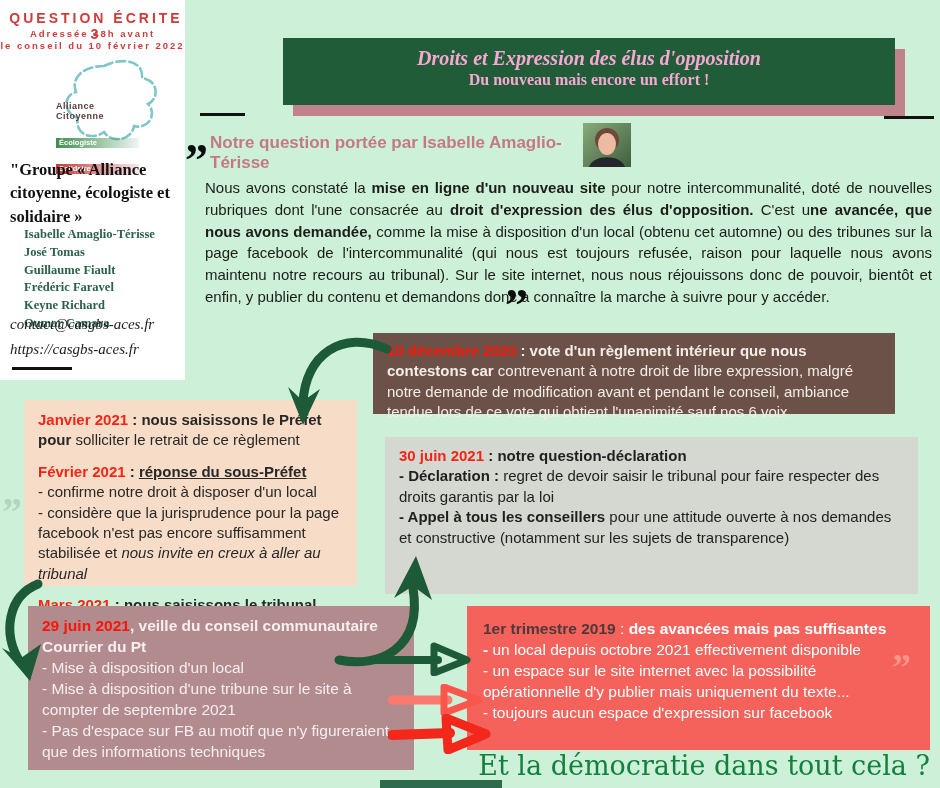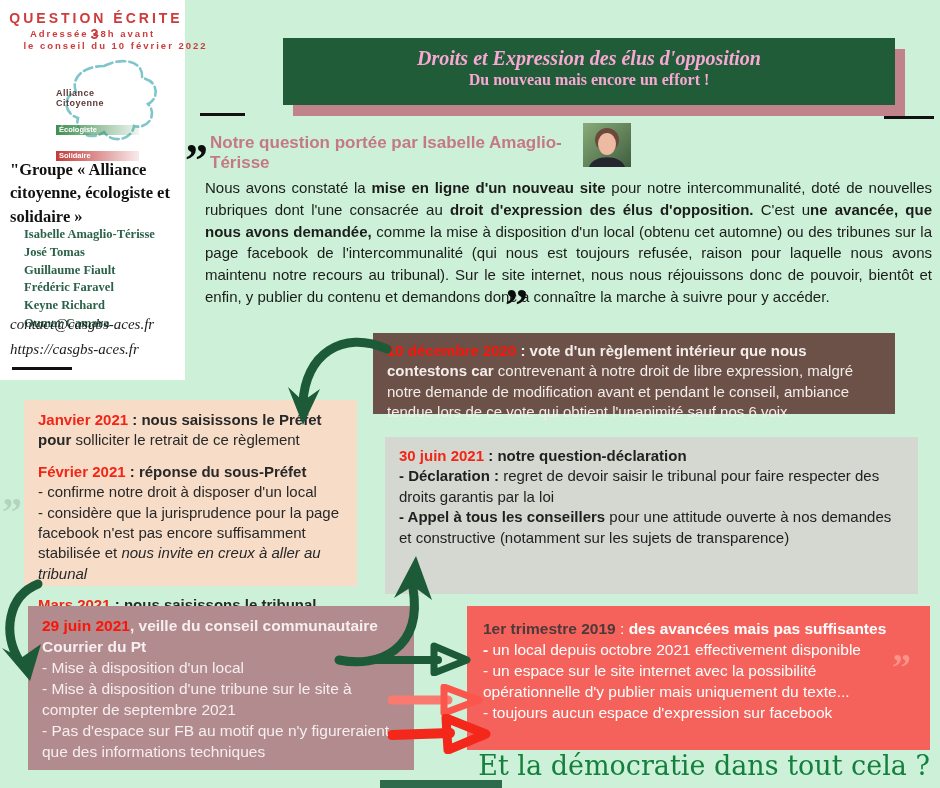--- a/index.html
+++ b/index.html
@@ -7,21 +7,21 @@
          background:#ccf1d8;font-family:"Liberation Sans",sans-serif;}
   .abs{position:absolute;}
 
   
   .sidebar{left:0;top:0;width:185px;height:380px;background:#ffffff;z-index:2;}
   .kicker{left:8px;top:10px;width:176px;text-align:center;color:#cf3b3b;
           font-weight:bold;font-size:14px;letter-spacing:3px;}
   .kicker-sub{left:0;width:185px;text-align:center;color:#cf3b3b;
           font-weight:bold;font-size:9.5px;letter-spacing:2px;}
   .logo-box{left:46px;top:52px;width:120px;height:104px;}
-  .logo-words{position:absolute;left:10px;top:36px;line-height:1.15;}
+  .logo-words{position:absolute;left:10px;top:49px;line-height:1.15;}
   .logo-word{font-size:9px;font-weight:bold;color:#5d3a3a;letter-spacing:.5px;}
   .logo-bar{width:80px;height:10px;font-size:7.5px;color:#fff;font-weight:bold;
             line-height:10px;padding-left:3px;margin-top:16px;}
   .logo-bar.green{background:linear-gradient(to right,#3f8f4f,rgba(63,143,79,.08));}
   .logo-bar.red{background:linear-gradient(to right,#c23b3b,rgba(194,59,59,.1));}
   .group-title{left:10px;top:158px;width:168px;font-family:"Liberation Serif",serif;
           font-weight:bold;font-size:16.5px;line-height:1.42;color:#111;}
   .members{left:24px;top:226px;width:150px;font-family:"Liberation Serif",serif;
           font-weight:bold;font-size:12.5px;line-height:1.42;color:#2a6149;}
   .contact{left:10px;top:312px;width:175px;font-family:"Liberation Serif",serif;
@@ -72,21 +72,21 @@
   svg{display:block;}
 </style>
 </head>
 <body>
 
 <div class="stage">
 
   <div class="abs sidebar">
     <div class="abs kicker">QUESTION ÉCRITE 3</div>
     <div class="abs kicker-sub" style="top:28px;">Adressée 48h avant</div>
-    <div class="abs kicker-sub" style="top:40px;padding-left:23px;">le conseil du 10 février 2022</div>
+    <div class="abs kicker-sub" style="top:40px;">le conseil du 10 février 2022</div>
 
     <div class="abs logo-box">
       <svg width="120" height="104" viewBox="0 0 120 104">
         <path d="M 58 14 C 78 4 98 10 96 26 C 112 28 114 46 102 52 C 112 62 102 78 88 74 C 86 88 66 92 58 80 C 44 90 28 80 32 66 C 18 62 16 44 30 40 C 24 24 40 14 58 14 Z" fill="none" stroke="#7fc6cb" stroke-width="2.6" stroke-dasharray="9 4" stroke-linecap="round"></path>
       </svg>
       <div class="logo-words">
         <div class="logo-word">Alliance</div>
         <div class="logo-word">Citoyenne</div>
         <div class="logo-bar green">Écologiste</div>
         <div class="logo-bar red">Solidaire</div>
@@ -134,21 +134,21 @@
     </svg>
   </div>
   <div class="abs quote q-open">”</div>
   <div class="abs para"><span>Nous avons constaté la </span><span style="font-weight: bold;">mise en ligne d'un nouveau site</span><span> pour notre intercommunalité, doté de nouvelles rubriques dont l'une consacrée au </span><span style="font-weight: bold;">droit d'expression des élus d'opposition.</span><span> C'est u</span><span style="font-weight: bold;">ne avancée, que nous avons demandée,</span><span> comme la mise à disposition d'un local (obtenu cet automne) ou des tribunes sur la page facebook de l'intercommunalité (qui nous est toujours refusée, raison pour laquelle nous avons maintenu notre recours au tribunal). Sur le site internet, nous nous réjouissons donc de pouvoir, bientôt et enfin, y publier du contenu et demandons donc à connaître la marche à suivre pour y accéder.</span></div>
   <div class="abs quote q-close">”</div>
 
   <div class="abs box box-brown"><span style="font-weight: bold; color: rgb(251, 20, 8);">10 décembre 2020</span><span style="font-weight: bold;"> : </span><span style="font-weight: bold;">vote d'un règlement intérieur que nous contestons car</span><span> contrevenant à notre droit de libre expression, malgré notre demande de modification avant et pendant le conseil, ambiance tendue lors de ce vote qui obtient l'unanimité sauf nos 6 voix</span></div>
 
   <div class="abs box box-pink">
     <p><span style="font-weight: bold; color: rgb(243, 37, 22);">Janvier 2021</span><span style="font-weight: bold;"> : </span><span style="font-weight: bold;">nous saisissons le Préfet pour</span><span> solliciter le retrait de ce règlement</span></p>
-    <p class="preline"><span style="font-weight: bold; color: rgb(243, 37, 22);">Février 2021</span><span style="font-weight: bold;"> : </span><span style="font-weight: bold;">réponse du sous-Préfet</span><span>
+    <p class="preline"><span style="font-weight: bold; color: rgb(243, 37, 22);">Février 2021</span><span style="font-weight: bold;"> : </span><span style="font-weight: bold; text-decoration: underline;">réponse du sous-Préfet</span><span>
 - confirme notre droit à disposer d'un local
 - considère que la jurisprudence pour la page facebook n'est pas encore suffisamment stabilisée et  </span><span style="font-style: italic;">nous invite en creux à aller au tribunal</span></p>
     <p><span style="font-weight: bold; color: rgb(243, 37, 22);">Mars 2021</span><span style="font-weight: bold;"> : </span><span style="font-weight: bold;">nous saisissons le tribunal administratif</span></p>
   </div>
   <div class="abs quote q-pink">”</div>
 
   <div class="abs box box-gray">
     <div><span style="font-weight: bold; color: rgb(243, 37, 22);">30 juin 2021</span><span style="font-weight: bold;"> : </span><span style="font-weight: bold;">notre question-déclaration</span></div>
     <div><span style="font-weight: bold;">- Déclaration : </span><span>regret de devoir saisir le tribunal pour faire respecter des droits garantis par la loi</span></div>
     <div><span style="font-weight: bold;">- Appel à tous les conseillers</span><span> pour une attitude ouverte à nos demandes et constructive (notamment sur les sujets de transparence)</span></div>

